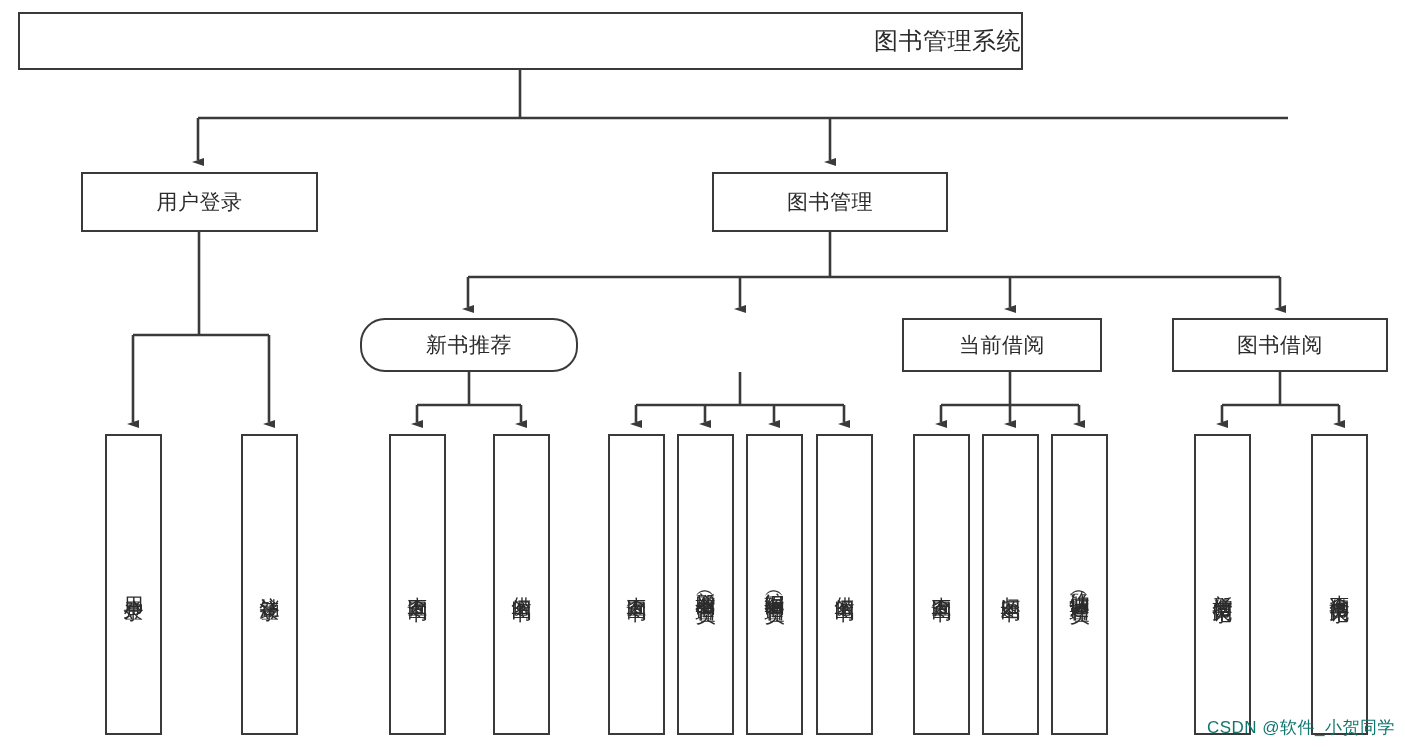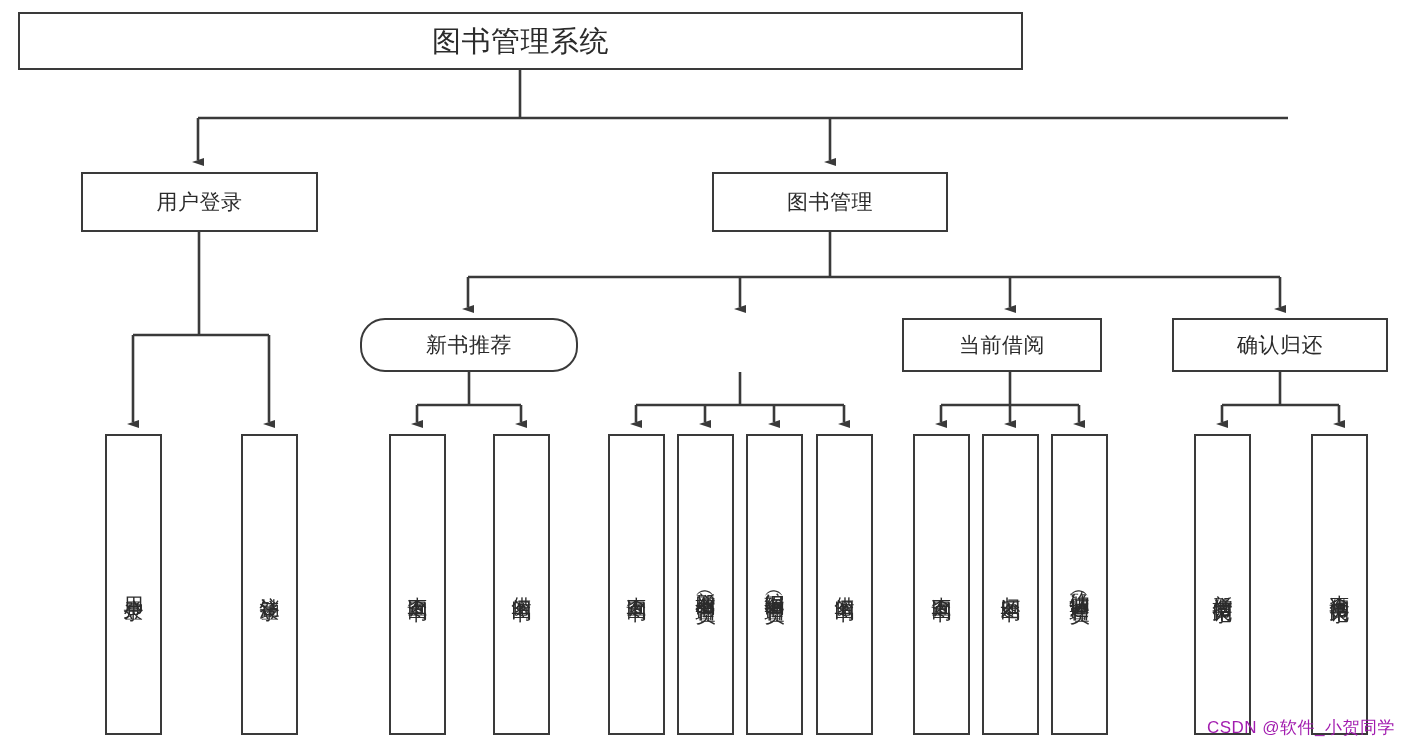--- a/index.html
+++ b/index.html
@@ -26,21 +26,22 @@
     align-items: center;
     justify-content: center;
     color: #2b2b2b;
   }
   .node.horiz {
     font-size: 21px;
     letter-spacing: 0.5px;
     line-height: 1.2;
   }
   .node.root {
-    font-size: 29px;
+    font-size: 24px;
+    justify-content: flex-end;
   }
   .node.leaf {
     font-size: 20px;
     letter-spacing: 2px;
     line-height: 1.05;
     align-items: center;
     justify-content: center;
     padding: 4px 0;
   }
   .leaf .vtext {
@@ -56,21 +57,21 @@
     top: 0;
     width: 1405px;
     height: 747px;
     pointer-events: none;
   }
   .watermark {
     position: absolute;
     right: 10px;
     bottom: 8px;
     font-size: 17px;
-    color: #a21caf;
+    color: #0f766e;
     letter-spacing: 0.5px;
     white-space: nowrap;
   }
 </style>
 </head>
 <body>
 
 <div id="stage">
 
   <svg class="links" viewBox="0 0 1405 747" xmlns="http://www.w3.org/2000/svg">
@@ -138,21 +139,21 @@
   <div class="node horiz" style="left:360px; top:318px; width:218px; height:54px;border-radius:25px;">
     <span>新书推荐</span>
   </div>
 
 
   <div class="node horiz" style="left:902px; top:318px; width:200px; height:54px;">
     <span>当前借阅</span>
   </div>
 
   <div class="node horiz" style="left:1172px; top:318px; width:216px; height:54px;">
-    <span>确认归还</span>
+    <span>图书借阅</span>
   </div>
 
   <div class="node leaf" style="left:105px; top:434px; width:57px; height:301px;">
     <span class="vtext">用户登录</span>
   </div>
 
   <div class="node leaf" style="left:241px; top:434px; width:57px; height:301px;">
     <span class="vtext">注销登录</span>
   </div>
 

